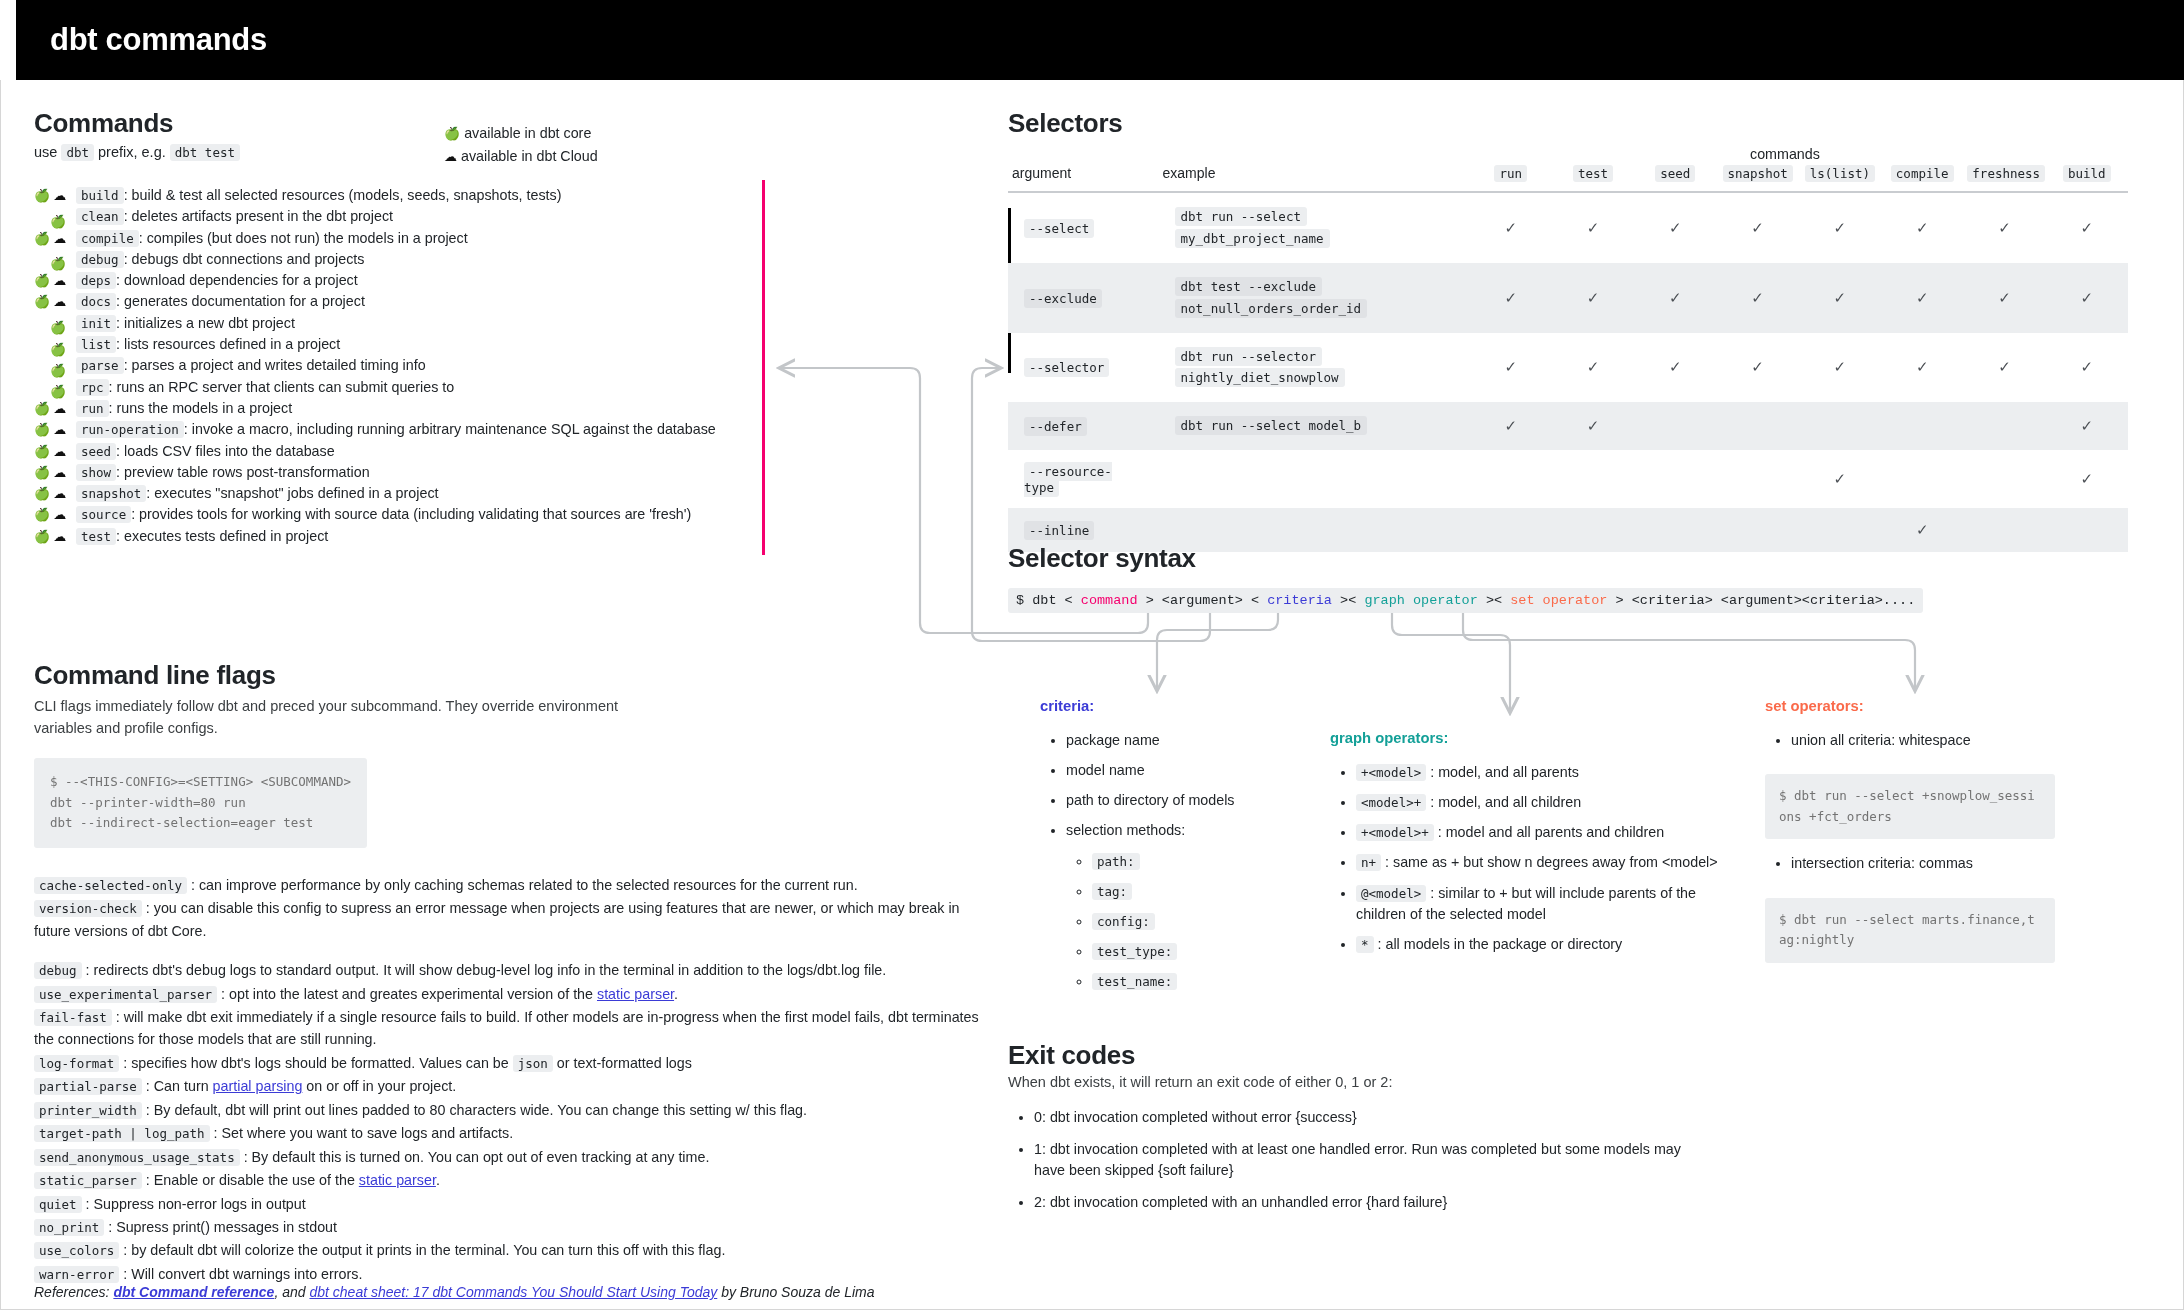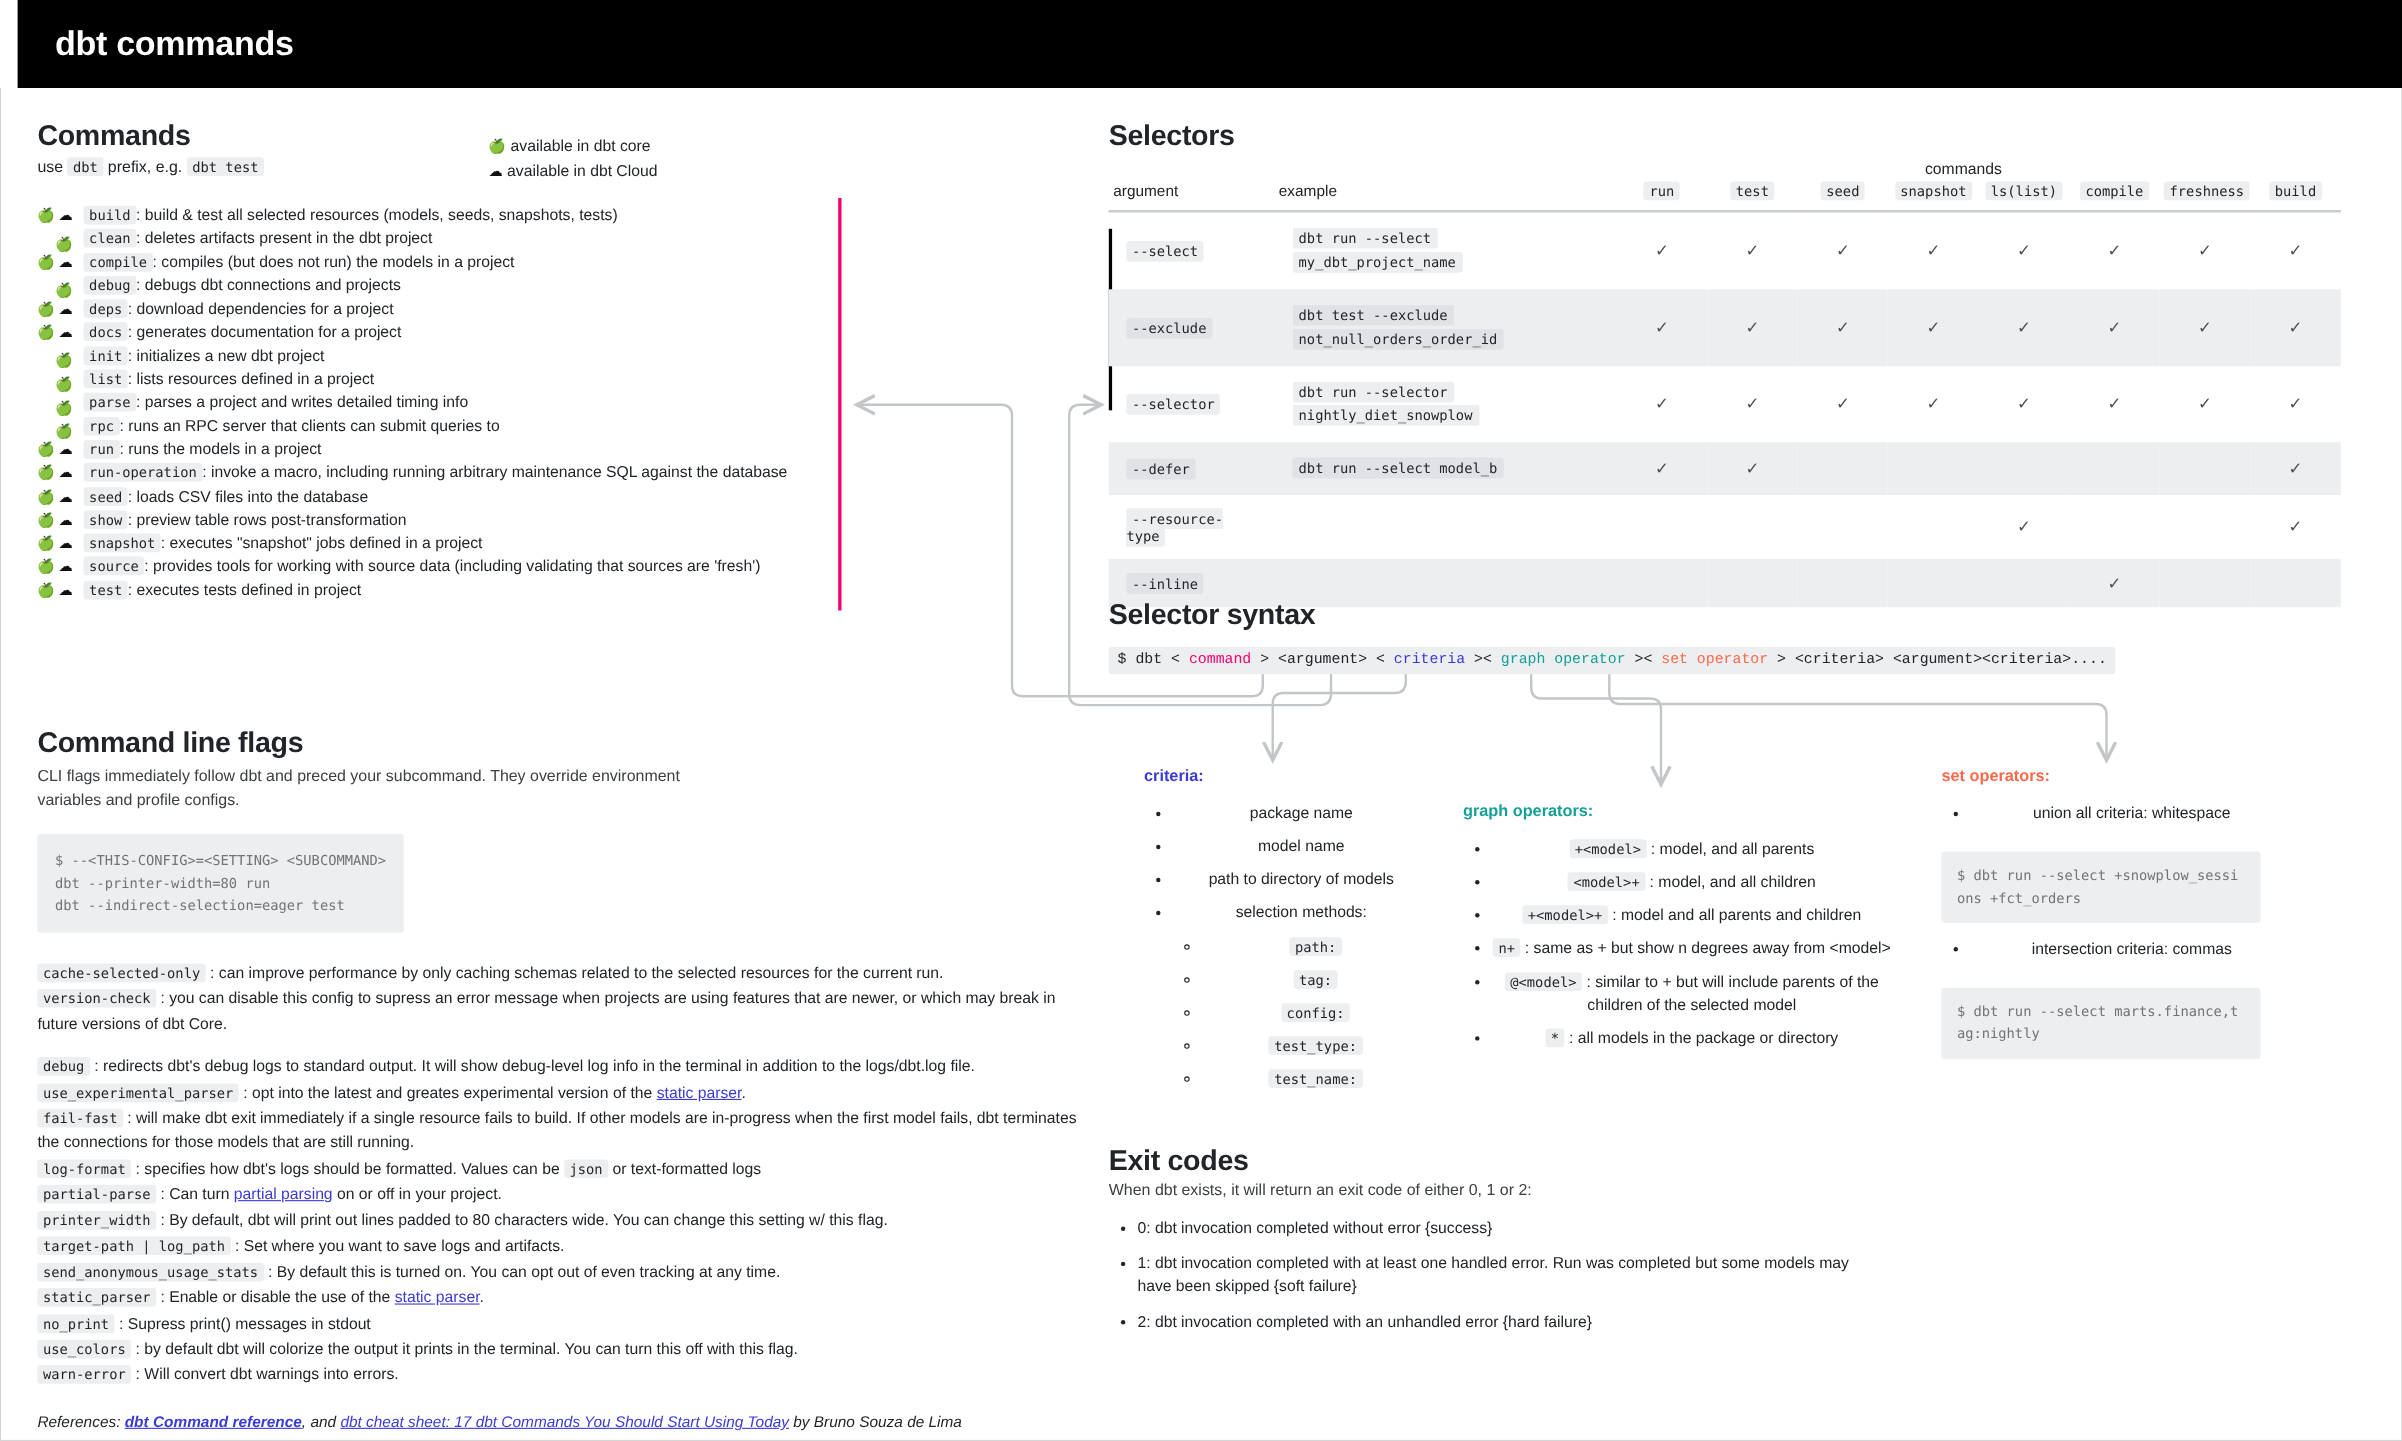--- a/index.html
+++ b/index.html
@@ -122,21 +122,21 @@
   .kw-graph { color: #14a098; }
   .kw-set { color: #fa6a4a; }
 
   
   .expl { position: absolute; top: 698px; }
   .expl-title { font-size: 14.8px; font-weight: bold; margin-bottom: 16px; }
   .t-criteria { color: #3b3bd6; }
   .t-graph { color: #14a098; }
   .t-set { color: #fa6a4a; }
   .expl ul { list-style: disc; margin-left: 26px; }
-  .expl ul li { font-size: 14.3px; line-height: 1.48; margin-bottom: 9px; color: #212529; text-align: center; }
+  .expl ul li { font-size: 14.3px; line-height: 1.48; margin-bottom: 9px; color: #212529; }
   .expl ul ul { list-style: circle; margin-left: 26px; margin-top: 9px; }
   .expl ul ul li { margin-bottom: 9px; }
   .c1 { left: 1040px; width: 260px; }
   .c2 { left: 1330px; width: 390px; top: 730px; }
   .c3 { left: 1765px; width: 320px; }
   .c3 .codeblock { margin-top: 14px; margin-bottom: 14px; padding: 12px 14px; width: 290px; }
   .c3 .codeblock span { display: block; white-space: normal; word-break: break-all; }
 
   
   .exit { position: absolute; left: 1008px; top: 1040px; width: 700px; }
@@ -347,20 +347,21 @@
         <div class="flag-gap"></div>
         <div class="flag-p"><code>debug</code><span> : redirects dbt's debug logs to standard output. It will show debug-level log info in the terminal in addition to the logs/dbt.log file.</span></div>
         <div class="flag-p"><code>use_experimental_parser</code><span> : opt into the latest and greates experimental version of the </span><a class="link" href="#">static parser</a><span>.</span></div>
         <div class="flag-p"><code>fail-fast</code><span> : will make dbt exit immediately if a single resource fails to build. If other models are in-progress when the first model fails, dbt terminates the connections for those models that are still running.</span></div>
         <div class="flag-p"><code>log-format</code><span> : specifies how dbt's logs should be formatted. Values can be </span><code>json</code><span> or text-formatted logs</span></div>
         <div class="flag-p"><code>partial-parse</code><span> : Can turn </span><a class="link" href="#">partial parsing</a><span> on or off in your project.</span></div>
         <div class="flag-p"><code>printer_width</code><span> : By default, dbt will print out lines padded to 80 characters wide. You can change this setting w/ this flag.</span></div>
         <div class="flag-p"><code>target-path | log_path</code><span> : Set where you want to save logs and artifacts.</span></div>
         <div class="flag-p"><code>send_anonymous_usage_stats</code><span> : By default this is turned on. You can opt out of even tracking at any time.</span></div>
         <div class="flag-p"><code>static_parser</code><span> : Enable or disable the use of the </span><a class="link" href="#">static parser</a><span>.</span></div>
+        <div class="flag-p"><code>quiet</code><span> : Suppress non-error logs in output</span></div>
         <div class="flag-p"><code>no_print</code><span> : Supress print() messages in stdout</span></div>
         <div class="flag-p"><code>use_colors</code><span> : by default dbt will colorize the output it prints in the terminal. You can turn this off with this flag.</span></div>
         <div class="flag-p"><code>warn-error</code><span> : Will convert dbt warnings into errors.</span></div>
       </div>
   </div>
 
   <div class="refs">
     <span>References: </span><a class="link b" href="#">dbt Command reference</a><span>, and </span><a class="link" href="#">dbt cheat sheet: 17 dbt Commands You Should Start Using Today</a><span> by Bruno Souza de Lima</span>
   </div>
 

